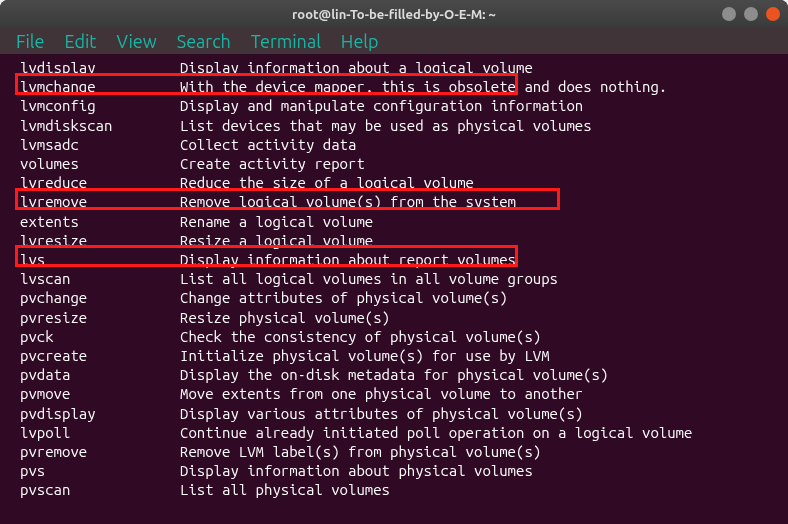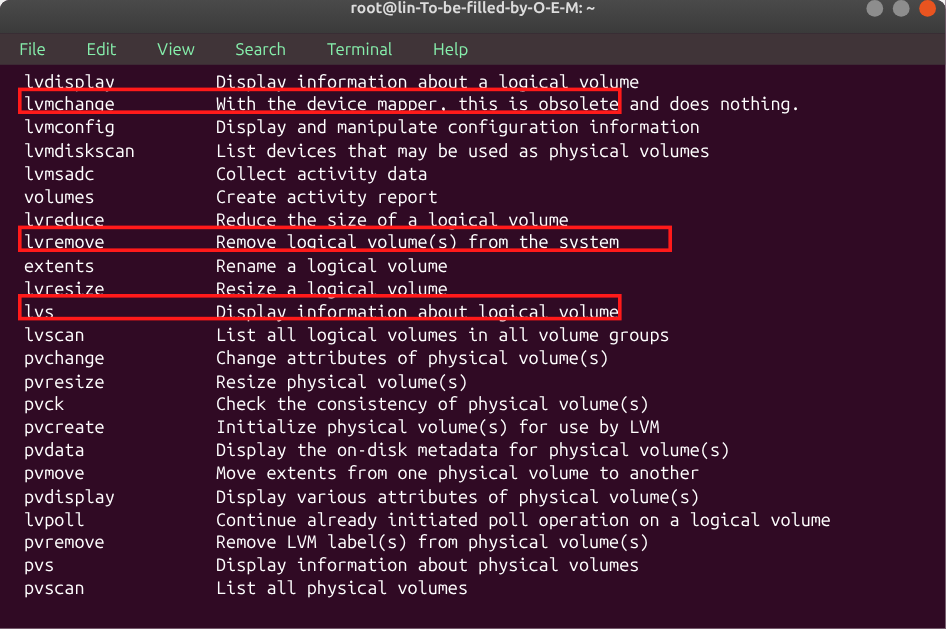--- a/index.html
+++ b/index.html
@@ -16,20 +16,21 @@
     background: #300a24;
     display: flex;
     flex-direction: column;
     border-radius: 8px 8px 0 0;
     overflow: hidden;
   }
   .titlebar {
     height: 28px;
     background: linear-gradient(to bottom, #4a4a4a, #3a3a3a);
     display: flex;
+    align-items: center;
     justify-content: center;
     position: relative;
     color: #dcdcdc;
     font-family: "Ubuntu", sans-serif;
     font-size: 13px;
     font-weight: 600;
   }
   .window-controls {
     position: absolute;
     right: 8px;
@@ -46,24 +47,24 @@
   }
   .wc-min { background: #8d8d8d; }
   .wc-max { background: #8d8d8d; }
   .wc-close { background: #e95420; }
   .menubar {
     height: 26px;
     background: #403438;
     display: flex;
     align-items: center;
     padding: 0 6px;
-    gap: 14px;
-    color: #86efac;
+    gap: 0;
+    color: #14b8a6;
     font-family: "Ubuntu", sans-serif;
-    font-size: 14px;
+    font-size: 18px;
   }
   .menu-item {
     padding: 3px 10px;
     border-radius: 2px;
     cursor: pointer;
   }
   .terminal {
     flex: 1;
     padding: 4px 0 0 0;
     position: relative;
@@ -111,21 +112,21 @@
       <div class="line"><span class="cmd">lvdisplay</span><span class="desc">Display information about a logical volume</span></div>
       <div class="line"><span class="cmd">lvmchange</span><span class="desc">With the device mapper, this is obsolete and does nothing.</span></div>
       <div class="line"><span class="cmd">lvmconfig</span><span class="desc">Display and manipulate configuration information</span></div>
       <div class="line"><span class="cmd">lvmdiskscan</span><span class="desc">List devices that may be used as physical volumes</span></div>
       <div class="line"><span class="cmd">lvmsadc</span><span class="desc">Collect activity data</span></div>
       <div class="line"><span class="cmd">volumes</span><span class="desc">Create activity report</span></div>
       <div class="line"><span class="cmd">lvreduce</span><span class="desc">Reduce the size of a logical volume</span></div>
       <div class="line"><span class="cmd">lvremove</span><span class="desc">Remove logical volume(s) from the system</span></div>
       <div class="line"><span class="cmd">extents</span><span class="desc">Rename a logical volume</span></div>
       <div class="line"><span class="cmd">lvresize</span><span class="desc">Resize a logical volume</span></div>
-      <div class="line"><span class="cmd">lvs</span><span class="desc">Display information about logical volume</span></div>
+      <div class="line"><span class="cmd">lvs</span><span class="desc">Display information about report volumes</span></div>
       <div class="line"><span class="cmd">lvscan</span><span class="desc">List all logical volumes in all volume groups</span></div>
       <div class="line"><span class="cmd">pvchange</span><span class="desc">Change attributes of physical volume(s)</span></div>
       <div class="line"><span class="cmd">pvresize</span><span class="desc">Resize physical volume(s)</span></div>
       <div class="line"><span class="cmd">pvck</span><span class="desc">Check the consistency of physical volume(s)</span></div>
       <div class="line"><span class="cmd">pvcreate</span><span class="desc">Initialize physical volume(s) for use by LVM</span></div>
       <div class="line"><span class="cmd">pvdata</span><span class="desc">Display the on-disk metadata for physical volume(s)</span></div>
       <div class="line"><span class="cmd">pvmove</span><span class="desc">Move extents from one physical volume to another</span></div>
       <div class="line"><span class="cmd">pvdisplay</span><span class="desc">Display various attributes of physical volume(s)</span></div>
       <div class="line"><span class="cmd">lvpoll</span><span class="desc">Continue already initiated poll operation on a logical volume</span></div>
       <div class="line"><span class="cmd">pvremove</span><span class="desc">Remove LVM label(s) from physical volume(s)</span></div>

